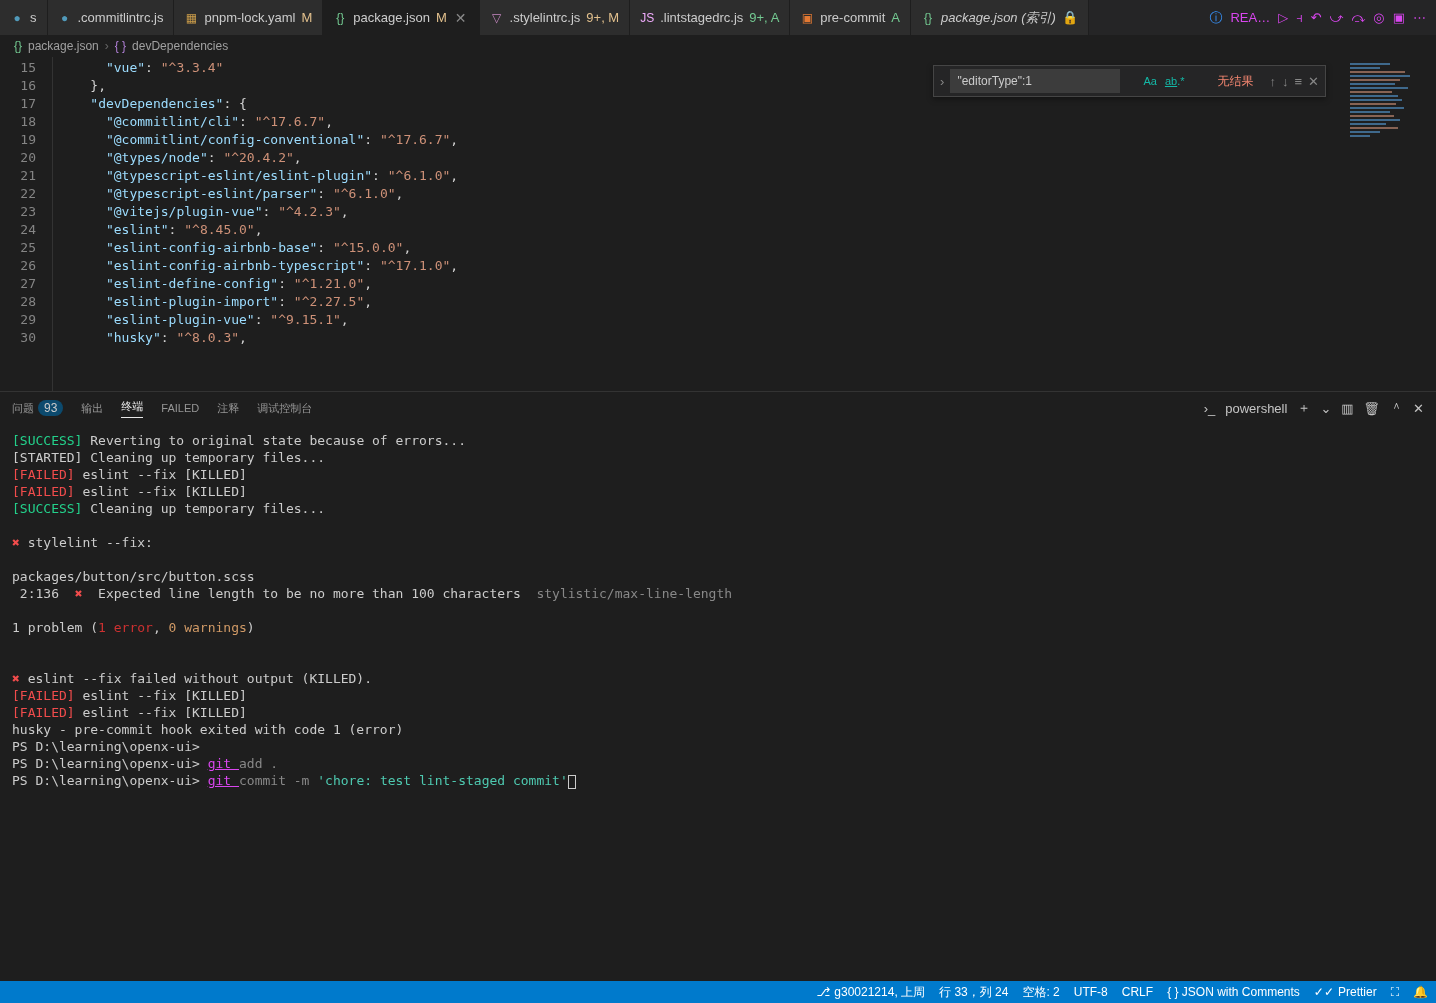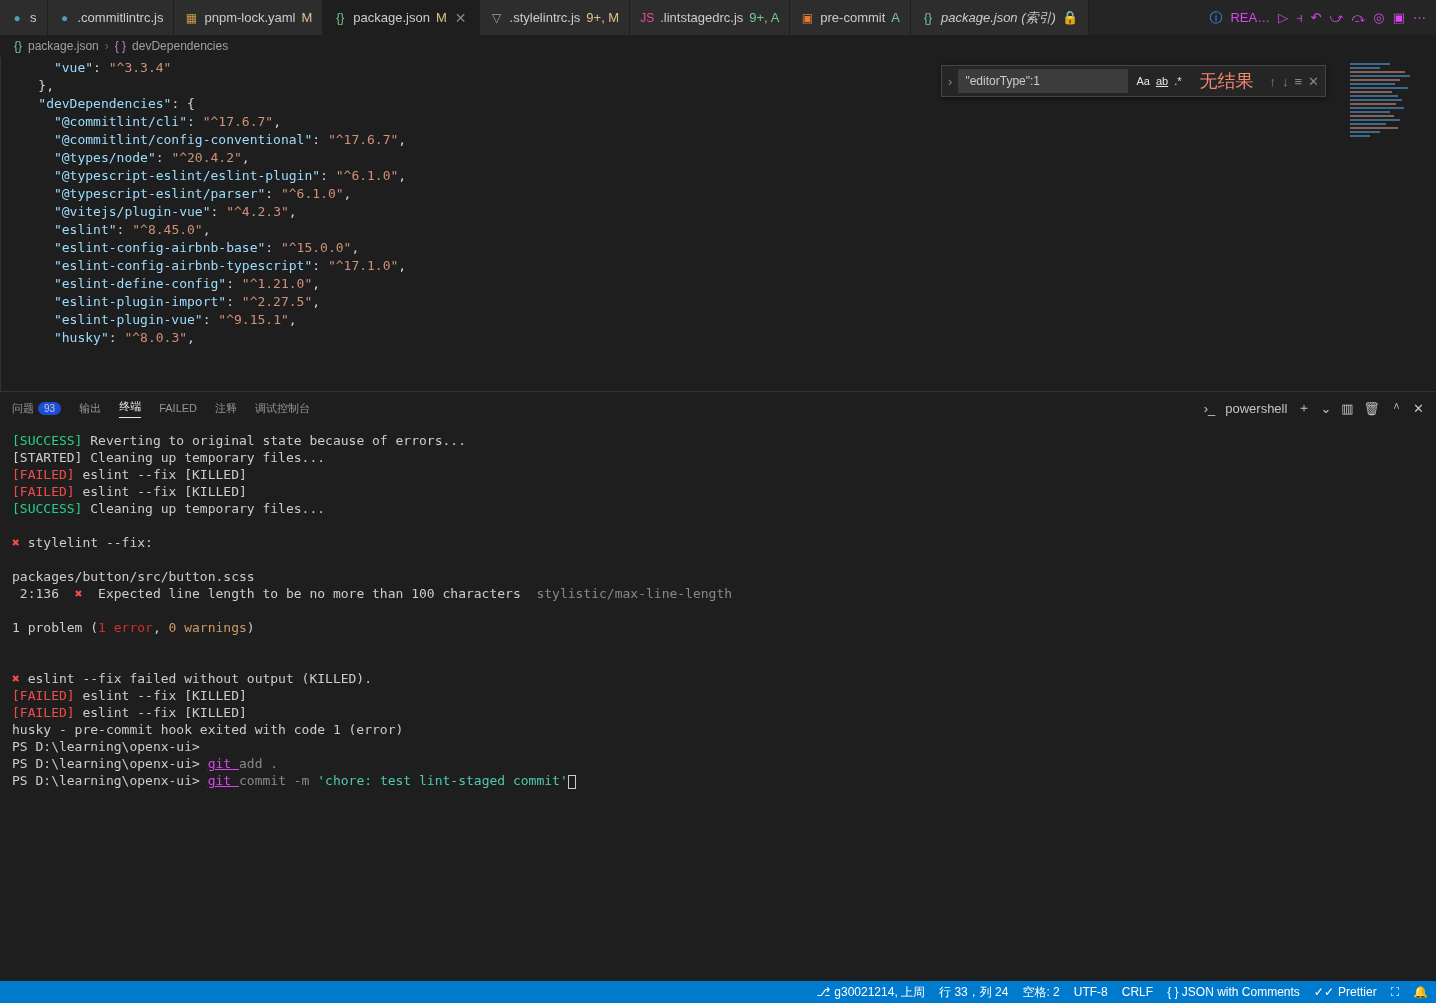--- a/index.html
+++ b/index.html
@@ -107,47 +107,47 @@
 .find-widget .toggle { padding: 0 6px; color: #888; cursor: pointer; }
 .find-input {
   background: #3c3c3c;
   border: 1px solid #3c3c3c;
   color: #cccccc;
   padding: 4px 6px;
   width: 170px;
   font-family: inherit;
   font-size: 12px;
 }
-.find-icons { display: flex; gap: 6px; padding: 0 8px; color: #e5e5e5; }
+.find-icons { display: flex; gap: 0; padding: 0 23px; color: #14b8a6; }
 .find-icons span { cursor: pointer; font-size: 11px; }
-.find-result { color: #f48771; padding: 0 10px; font-size: 18px; }
+.find-result { color: #f48771; padding: 0 10px; font-size: 12px; }
 .find-nav { display: flex; gap: 6px; padding: 0 6px; color: #888; }
 .find-nav span { cursor: pointer; }
 .panel {
   height: 590px;
   display: flex;
   flex-direction: column;
   border-top: 1px solid #333;
   background: #1e1e1e;
 }
 .panel-tabs {
   display: flex;
   align-items: center;
   height: 32px;
   padding: 0 12px;
   gap: 18px;
 }
 .panel-tab { color: #969696; cursor: pointer; font-size: 11px; }
 .panel-tab.active { color: #e7e7e7; border-bottom: 1px solid #e7e7e7; padding-bottom: 3px; }
 .panel-tab .badge {
-  background: #1d4ed8;
+  background: #0c4a6e;
   color: #ccc;
   border-radius: 8px;
   padding: 1px 6px;
-  font-size: 10px;
+  font-size: 12px;
   margin-left: 4px;
 }
 .panel-actions { margin-left: auto; display: flex; gap: 10px; align-items: center; color: #c5c5c5; }
 .panel-actions span { cursor: pointer; }
 .terminal {
   flex: 1;
   font-family: Consolas, monospace;
   font-size: 13px;
   line-height: 17px;
   padding: 8px 12px;
@@ -207,21 +207,21 @@
         <span class="tab-label">package.json</span>
         <span class="tab-badge ">M</span>
         <span class="tab-close">✕</span>
       </div>
       <div class="tab">
         <span class="tab-icon" style="color:#c586c0">▽</span>
         <span class="tab-label">.stylelintrc.js</span>
         <span class="tab-badge ">9+, M</span>
       </div>
       <div class="tab">
-        <span class="tab-icon" style="color:#ec4899">JS</span>
+        <span class="tab-icon" style="color:#f0abfc">JS</span>
         <span class="tab-label">.lintstagedrc.js</span>
         <span class="tab-badge a">9+, A</span>
       </div>
       <div class="tab">
         <span class="tab-icon" style="color:#e37933">▣</span>
         <span class="tab-label">pre-commit</span>
         <span class="tab-badge a">A</span>
       </div>
       <div class="tab">
         <span class="tab-icon" style="color:#73c991">{}</span>
@@ -245,20 +245,38 @@
 
 <div class="breadcrumb">
   <span style="color:#73c991;">{}</span>
   <span>package.json</span>
   <span class="chev">›</span>
   <span style="color:#b180d7;">{ }</span>
   <span>devDependencies</span>
 </div>
 
 <div class="editor-area">
+  <div class="gutter" id="gutter">
+      <div>15</div>
+      <div>16</div>
+      <div>17</div>
+      <div>18</div>
+      <div>19</div>
+      <div>20</div>
+      <div>21</div>
+      <div>22</div>
+      <div>23</div>
+      <div>24</div>
+      <div>25</div>
+      <div>26</div>
+      <div>27</div>
+      <div>28</div>
+      <div>29</div>
+      <div>30</div>
+    </div>
   <div class="code" id="code"><div><span>      </span><span class="s-key">"vue"</span><span class="s-pun">: </span><span class="s-str">"^3.3.4"</span></div><div><span class="s-pun">    }</span><span class="s-pun">,</span></div><div><span>    </span><span class="s-key">"devDependencies"</span><span class="s-pun">: {</span></div><div><span>      </span><span class="s-key">"@commitlint/cli"</span><span class="s-pun">: </span><span class="s-str">"^17.6.7"</span><span class="s-pun">,</span></div><div><span>      </span><span class="s-key">"@commitlint/config-conventional"</span><span class="s-pun">: </span><span class="s-str">"^17.6.7"</span><span class="s-pun">,</span></div><div><span>      </span><span class="s-key">"@types/node"</span><span class="s-pun">: </span><span class="s-str">"^20.4.2"</span><span class="s-pun">,</span></div><div><span>      </span><span class="s-key">"@typescript-eslint/eslint-plugin"</span><span class="s-pun">: </span><span class="s-str">"^6.1.0"</span><span class="s-pun">,</span></div><div><span>      </span><span class="s-key">"@typescript-eslint/parser"</span><span class="s-pun">: </span><span class="s-str">"^6.1.0"</span><span class="s-pun">,</span></div><div><span>      </span><span class="s-key">"@vitejs/plugin-vue"</span><span class="s-pun">: </span><span class="s-str">"^4.2.3"</span><span class="s-pun">,</span></div><div><span>      </span><span class="s-key">"eslint"</span><span class="s-pun">: </span><span class="s-str">"^8.45.0"</span><span class="s-pun">,</span></div><div><span>      </span><span class="s-key">"eslint-config-airbnb-base"</span><span class="s-pun">: </span><span class="s-str">"^15.0.0"</span><span class="s-pun">,</span></div><div><span>      </span><span class="s-key">"eslint-config-airbnb-typescript"</span><span class="s-pun">: </span><span class="s-str">"^17.1.0"</span><span class="s-pun">,</span></div><div><span>      </span><span class="s-key">"eslint-define-config"</span><span class="s-pun">: </span><span class="s-str">"^1.21.0"</span><span class="s-pun">,</span></div><div><span>      </span><span class="s-key">"eslint-plugin-import"</span><span class="s-pun">: </span><span class="s-str">"^2.27.5"</span><span class="s-pun">,</span></div><div><span>      </span><span class="s-key">"eslint-plugin-vue"</span><span class="s-pun">: </span><span class="s-str">"^9.15.1"</span><span class="s-pun">,</span></div><div><span>      </span><span class="s-key">"husky"</span><span class="s-pun">: </span><span class="s-str">"^8.0.3"</span><span class="s-pun">,</span></div></div>
   <div class="minimap">
     <div class="minimap-block" style="top:6px;width:40px;"></div>
     <div class="minimap-block" style="top:10px;width:30px;"></div>
     <div class="minimap-block" style="top:14px;width:55px;background:#ce9178;"></div>
     <div class="minimap-block" style="top:18px;width:60px;"></div>
     <div class="minimap-block" style="top:22px;width:50px;background:#ce9178;"></div>
     <div class="minimap-block" style="top:26px;width:45px;"></div>
     <div class="minimap-block" style="top:30px;width:58px;"></div>
     <div class="minimap-block" style="top:34px;width:42px;background:#ce9178;"></div>
@@ -273,21 +291,21 @@
     <div class="minimap-block" style="top:70px;width:48px;background:#ce9178;"></div>
     <div class="minimap-block" style="top:74px;width:30px;"></div>
     <div class="minimap-block" style="top:78px;width:20px;"></div>
   </div>
 
   <div class="find-widget">
     <span class="toggle">›</span>
     <input class="find-input" value="&quot;editorType&quot;:1" style="">
     <div class="find-icons">
       <span>Aa</span>
-      <span style="text-decoration:underline;">ab</span>
+      <span style="text-decoration:underline;margin-left:8px;">ab</span>
       <span>.*</span>
     </div>
     <span class="find-result">无结果</span>
     <div class="find-nav">
       <span>↑</span>
       <span>↓</span>
       <span>≡</span>
       <span>✕</span>
     </div>
   </div>

